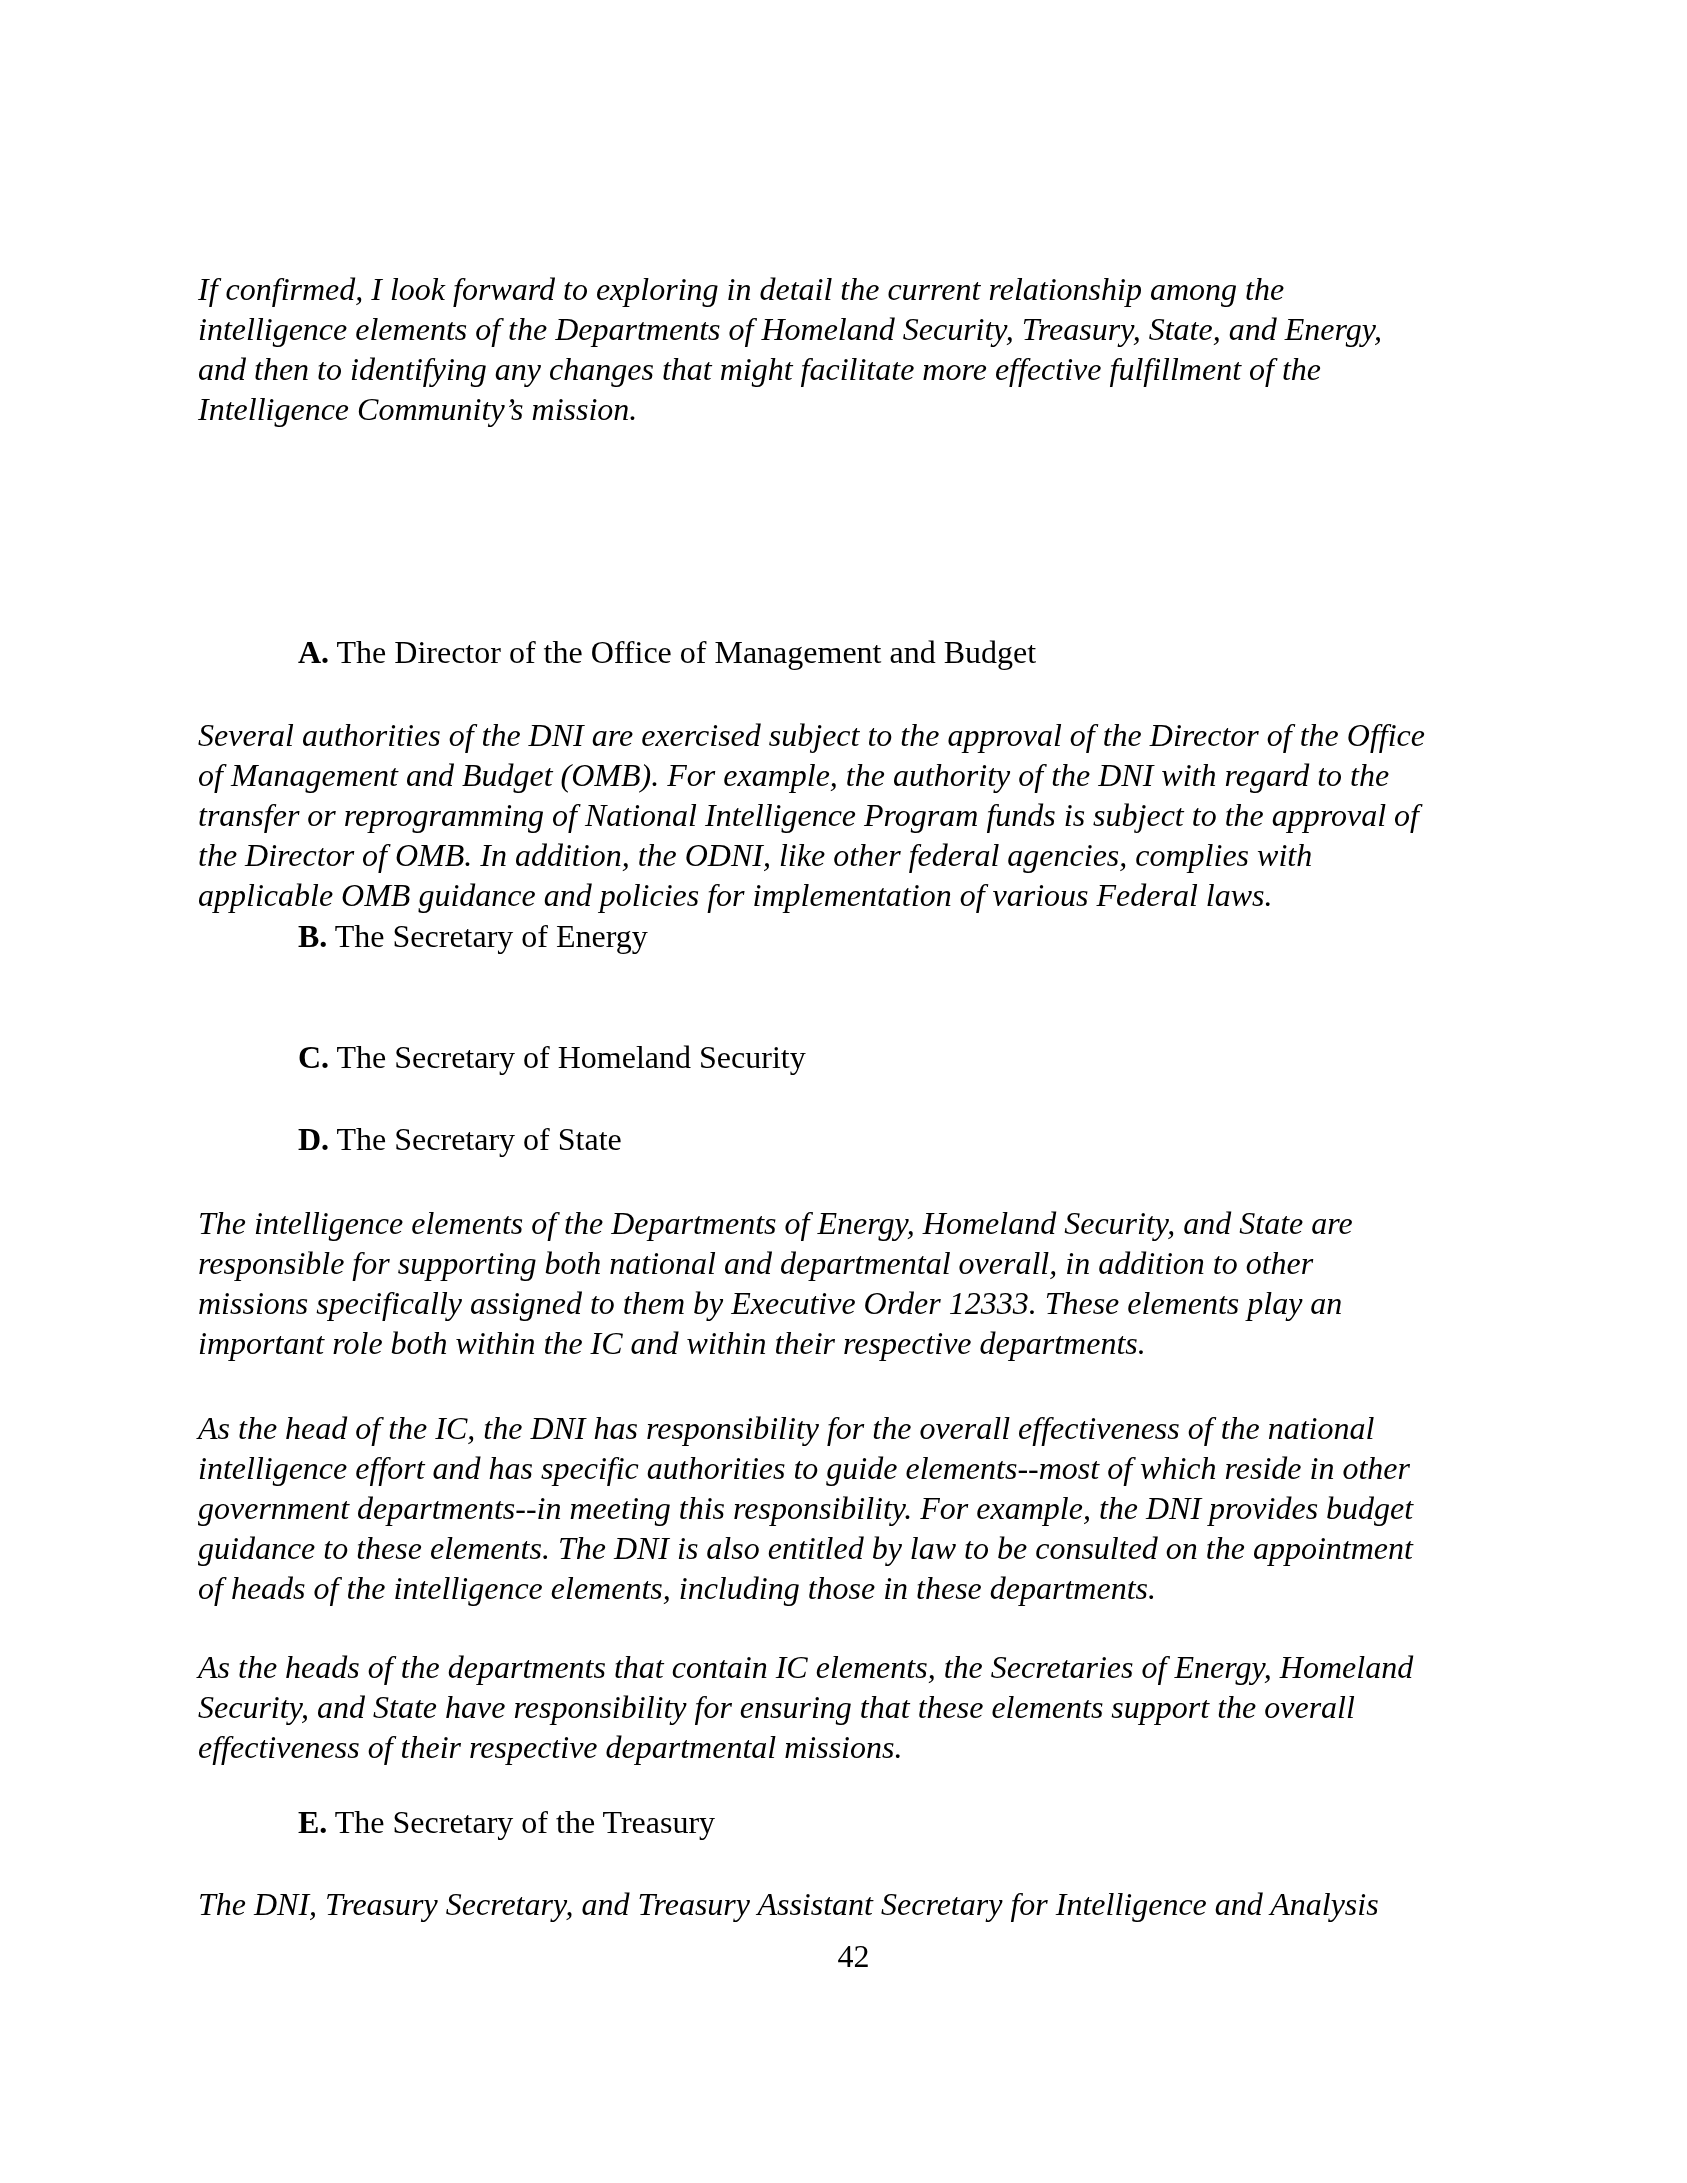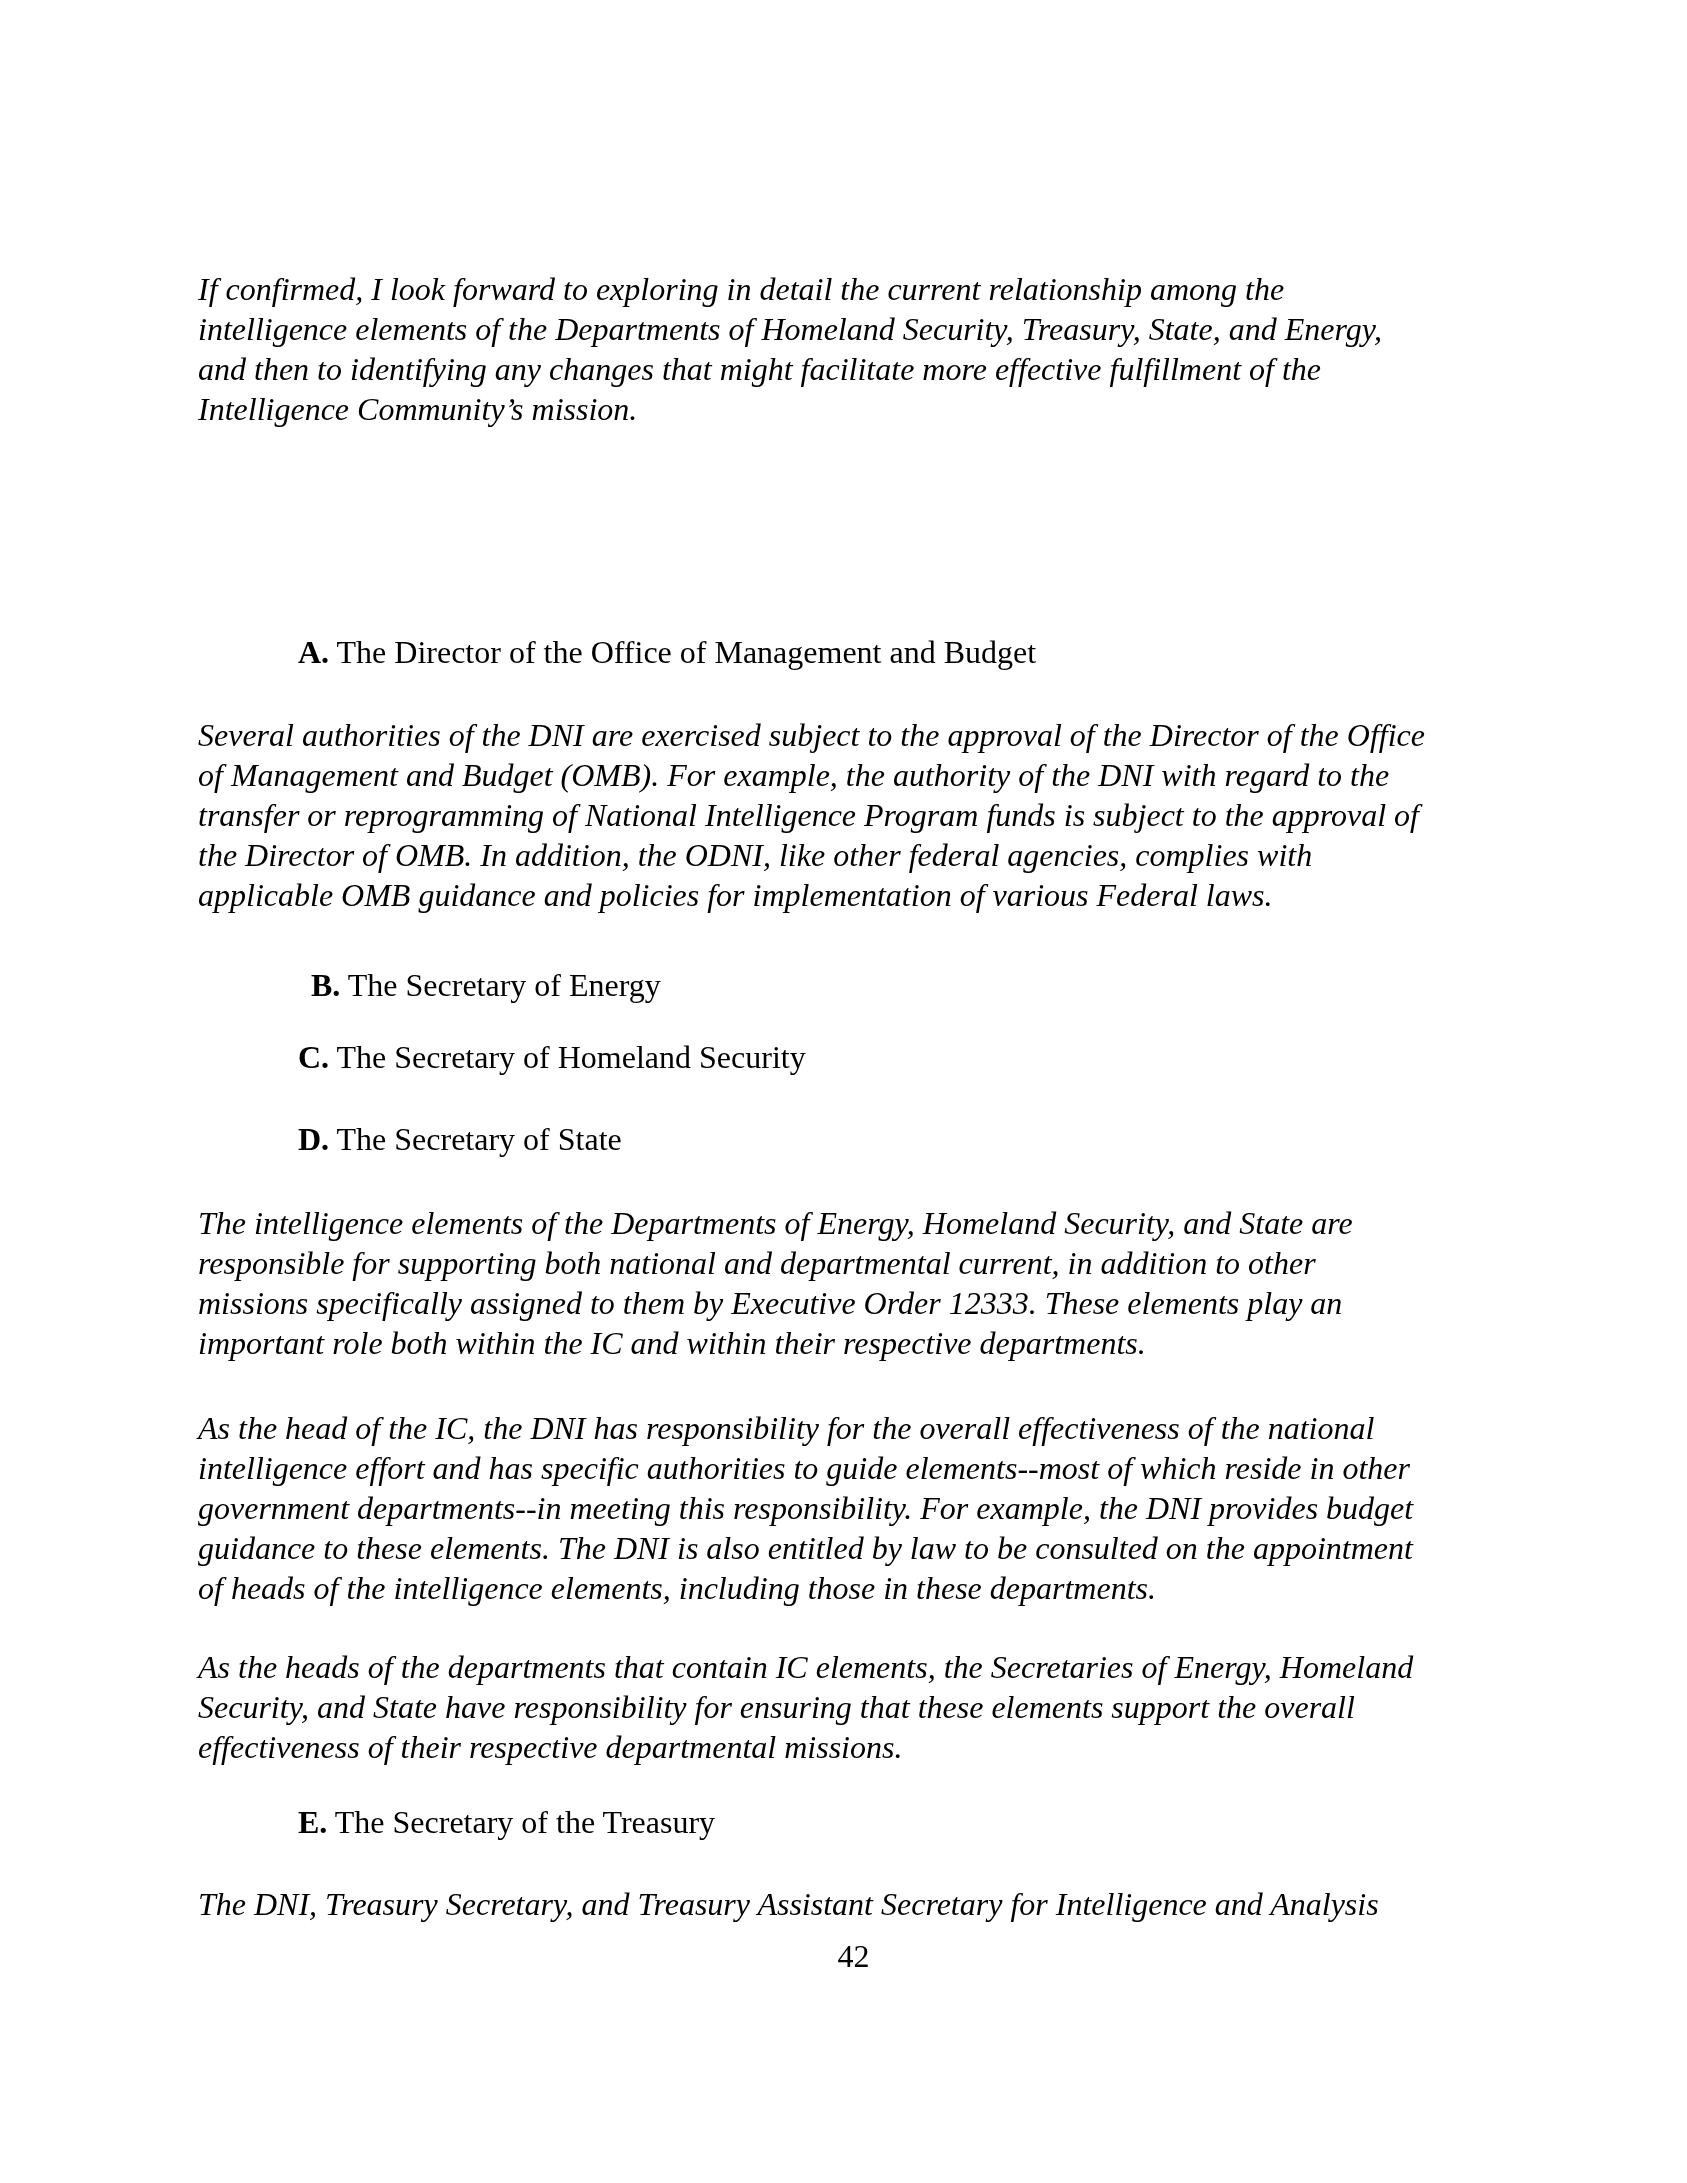--- a/index.html
+++ b/index.html
@@ -71,35 +71,35 @@
   </p>
 
   <p class="block italic" style="top:715px;">
     <span class="line">Several authorities of the DNI are exercised subject to the approval of the Director of the Office</span>
     <span class="line">of Management and Budget (OMB).  For example, the authority of the DNI with regard to the</span>
     <span class="line">transfer or reprogramming of National Intelligence Program funds is subject to the approval of</span>
     <span class="line">the Director of OMB.  In addition, the ODNI, like other federal agencies, complies with</span>
     <span class="line">applicable OMB guidance and policies for implementation of various Federal laws.</span>
   </p>
 
-  <p class="item" style="top:965px;margin-left:13px;">
+  <p class="item" style="top:916px;">
     <b>B.</b><span> The Secretary of Energy</span>
   </p>
 
   <p class="item" style="top:1037px;">
     <b>C.</b><span> The Secretary of Homeland Security</span>
   </p>
 
   <p class="item" style="top:1119px;">
     <b>D.</b><span> The Secretary of State</span>
   </p>
 
   <p class="block italic" style="top:1203px;">
     <span class="line">The intelligence elements of the Departments of Energy, Homeland Security, and State are</span>
-    <span class="line">responsible for supporting both national and departmental current, in addition to other</span>
+    <span class="line">responsible for supporting both national and departmental overall, in addition to other</span>
     <span class="line">missions specifically assigned to them by Executive Order 12333.  These elements play an</span>
     <span class="line">important role both within the IC and within their respective departments.</span>
   </p>
 
   <p class="block italic" style="top:1408px;">
     <span class="line">As the head of the IC, the DNI has responsibility for the overall effectiveness of the national</span>
     <span class="line">intelligence effort and has specific authorities to guide elements--most of which reside in other</span>
     <span class="line">government departments--in meeting this responsibility.  For example, the DNI provides budget</span>
     <span class="line">guidance to these elements.  The DNI is also entitled by law to be consulted on the appointment</span>
     <span class="line">of heads of the intelligence elements, including those in these departments.</span>

